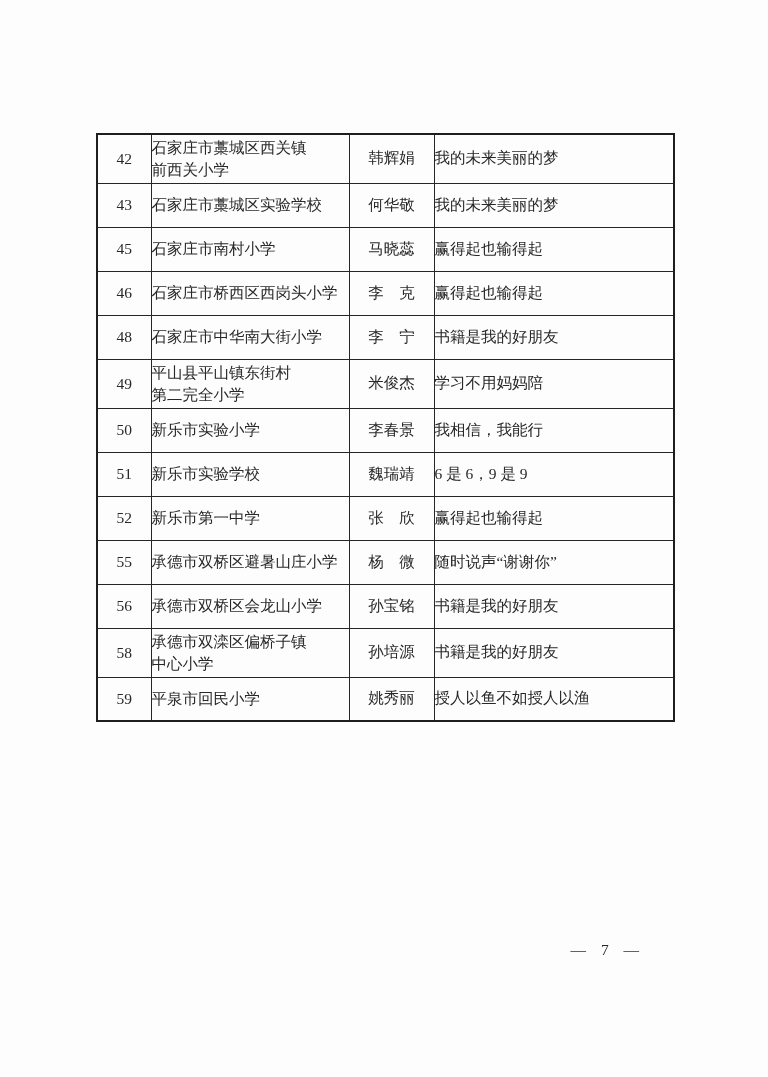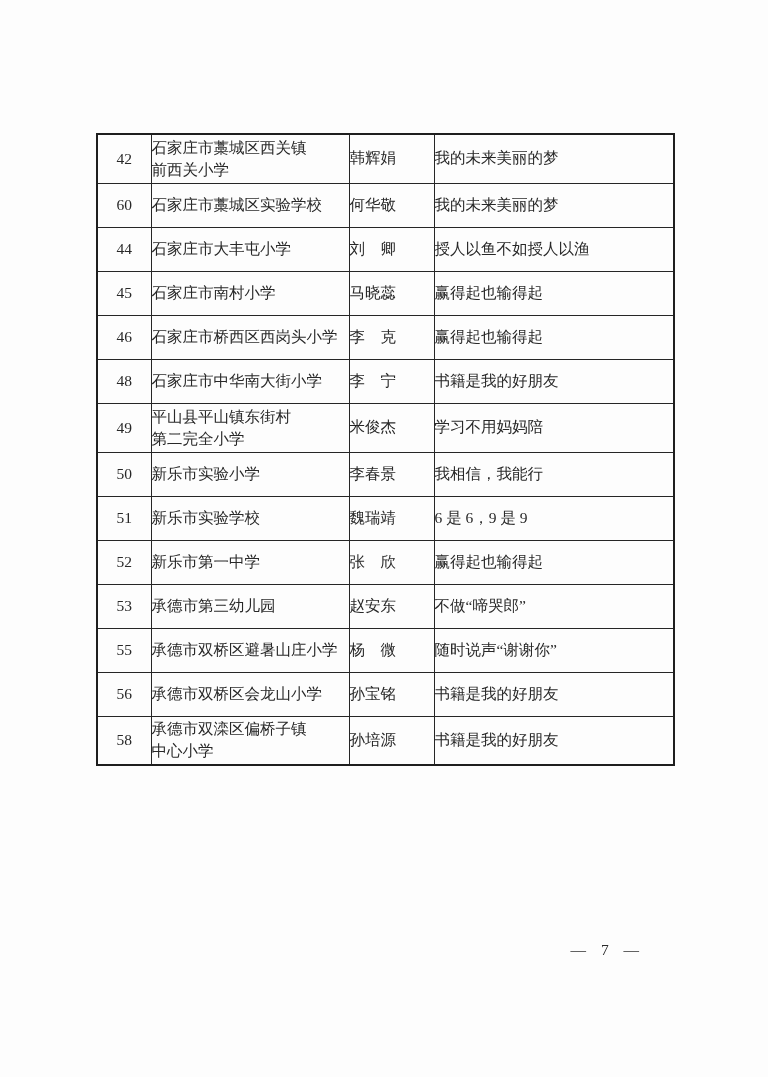--- a/index.html
+++ b/index.html
@@ -28,21 +28,21 @@
     border: 1px solid #262626;
     font-size: 15.5px;
     vertical-align: middle;
     padding: 0;
     overflow: hidden;
   }
   table.roster tr { height: 44px; }
   table.roster tr.tall { height: 49px; }
   td.c-no    { text-align: center; font-size: 14.5px; }
   td.c-school{ padding: 2px 6px 2px 12px; white-space: pre-line; line-height: 22px; }
-  td.c-name  { text-align: left; }
+  td.c-name  { text-align: center; }
   td.c-motto { padding: 2px 6px 2px 13px; }
   .footer {
     position: absolute;
     top: 941px; right: 128px;
     font-size: 15.5px;
     word-spacing: 9px;
     letter-spacing: 1px;
     color: #2a2a2a;
   }
 </style>
@@ -60,32 +60,26 @@
     <tbody>
   <tr class="tall">
     <td class="c-no">42</td>
     <td class="c-school">石家庄市藁城区西关镇
 前西关小学</td>
     <td class="c-name">韩辉娟</td>
     <td class="c-motto">我的未来美丽的梦</td>
   </tr>
 
   <tr>
-    <td class="c-no">60</td>
+    <td class="c-no">43</td>
     <td class="c-school">石家庄市藁城区实验学校</td>
     <td class="c-name">何华敬</td>
     <td class="c-motto">我的未来美丽的梦</td>
   </tr>
 
-  <tr>
-    <td class="c-no">44</td>
-    <td class="c-school">石家庄市大丰屯小学</td>
-    <td class="c-name">刘　卿</td>
-    <td class="c-motto">授人以鱼不如授人以渔</td>
-  </tr>
 
   <tr>
     <td class="c-no">45</td>
     <td class="c-school">石家庄市南村小学</td>
     <td class="c-name">马晓蕊</td>
     <td class="c-motto">赢得起也输得起</td>
   </tr>
 
   <tr>
     <td class="c-no">46</td>
@@ -124,26 +118,20 @@
     <td class="c-motto">6 是 6，9 是 9</td>
   </tr>
 
   <tr>
     <td class="c-no">52</td>
     <td class="c-school">新乐市第一中学</td>
     <td class="c-name">张　欣</td>
     <td class="c-motto">赢得起也输得起</td>
   </tr>
 
-  <tr>
-    <td class="c-no">53</td>
-    <td class="c-school">承德市第三幼儿园</td>
-    <td class="c-name">赵安东</td>
-    <td class="c-motto">不做“啼哭郎”</td>
-  </tr>
 
 
   <tr>
     <td class="c-no">55</td>
     <td class="c-school">承德市双桥区避暑山庄小学</td>
     <td class="c-name">杨　微</td>
     <td class="c-motto">随时说声“谢谢你”</td>
   </tr>
 
   <tr>
@@ -155,17 +143,23 @@
 
 
   <tr class="tall">
     <td class="c-no">58</td>
     <td class="c-school">承德市双滦区偏桥子镇
 中心小学</td>
     <td class="c-name">孙培源</td>
     <td class="c-motto">书籍是我的好朋友</td>
   </tr>
 
+  <tr>
+    <td class="c-no">59</td>
+    <td class="c-school">平泉市回民小学</td>
+    <td class="c-name">姚秀丽</td>
+    <td class="c-motto">授人以鱼不如授人以渔</td>
+  </tr>
 </tbody>
   </table>
 
   <div class="footer">— 7 —</div>
 </div>
 
 </body></html>

